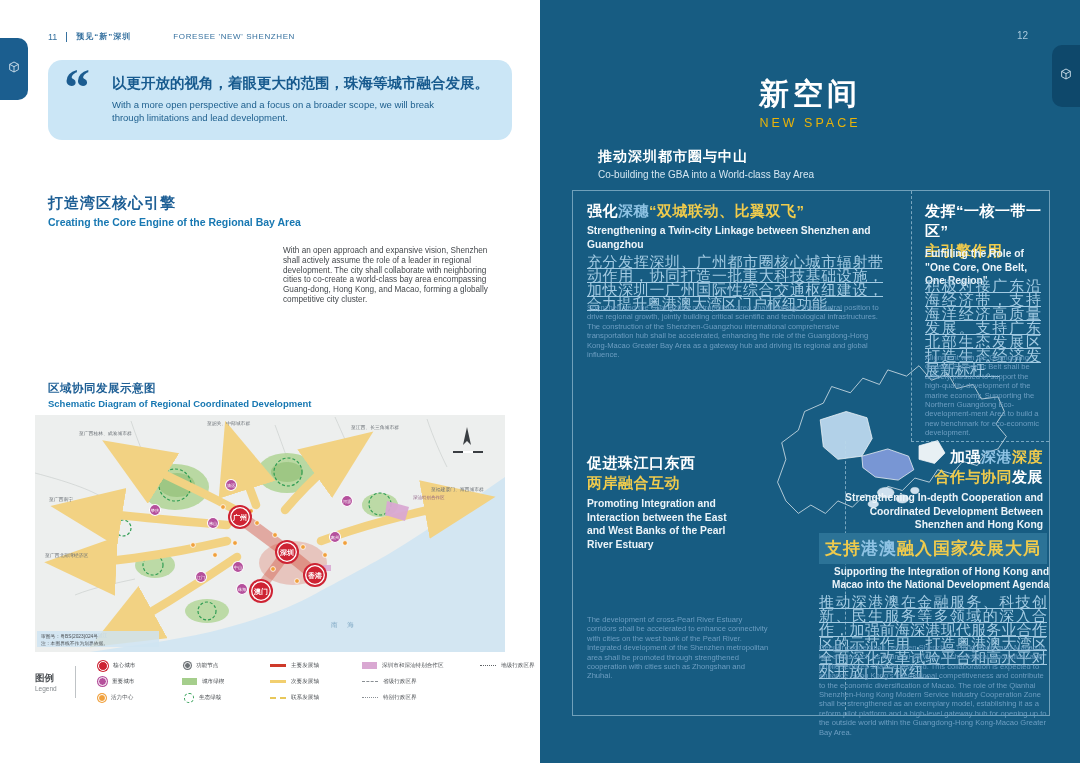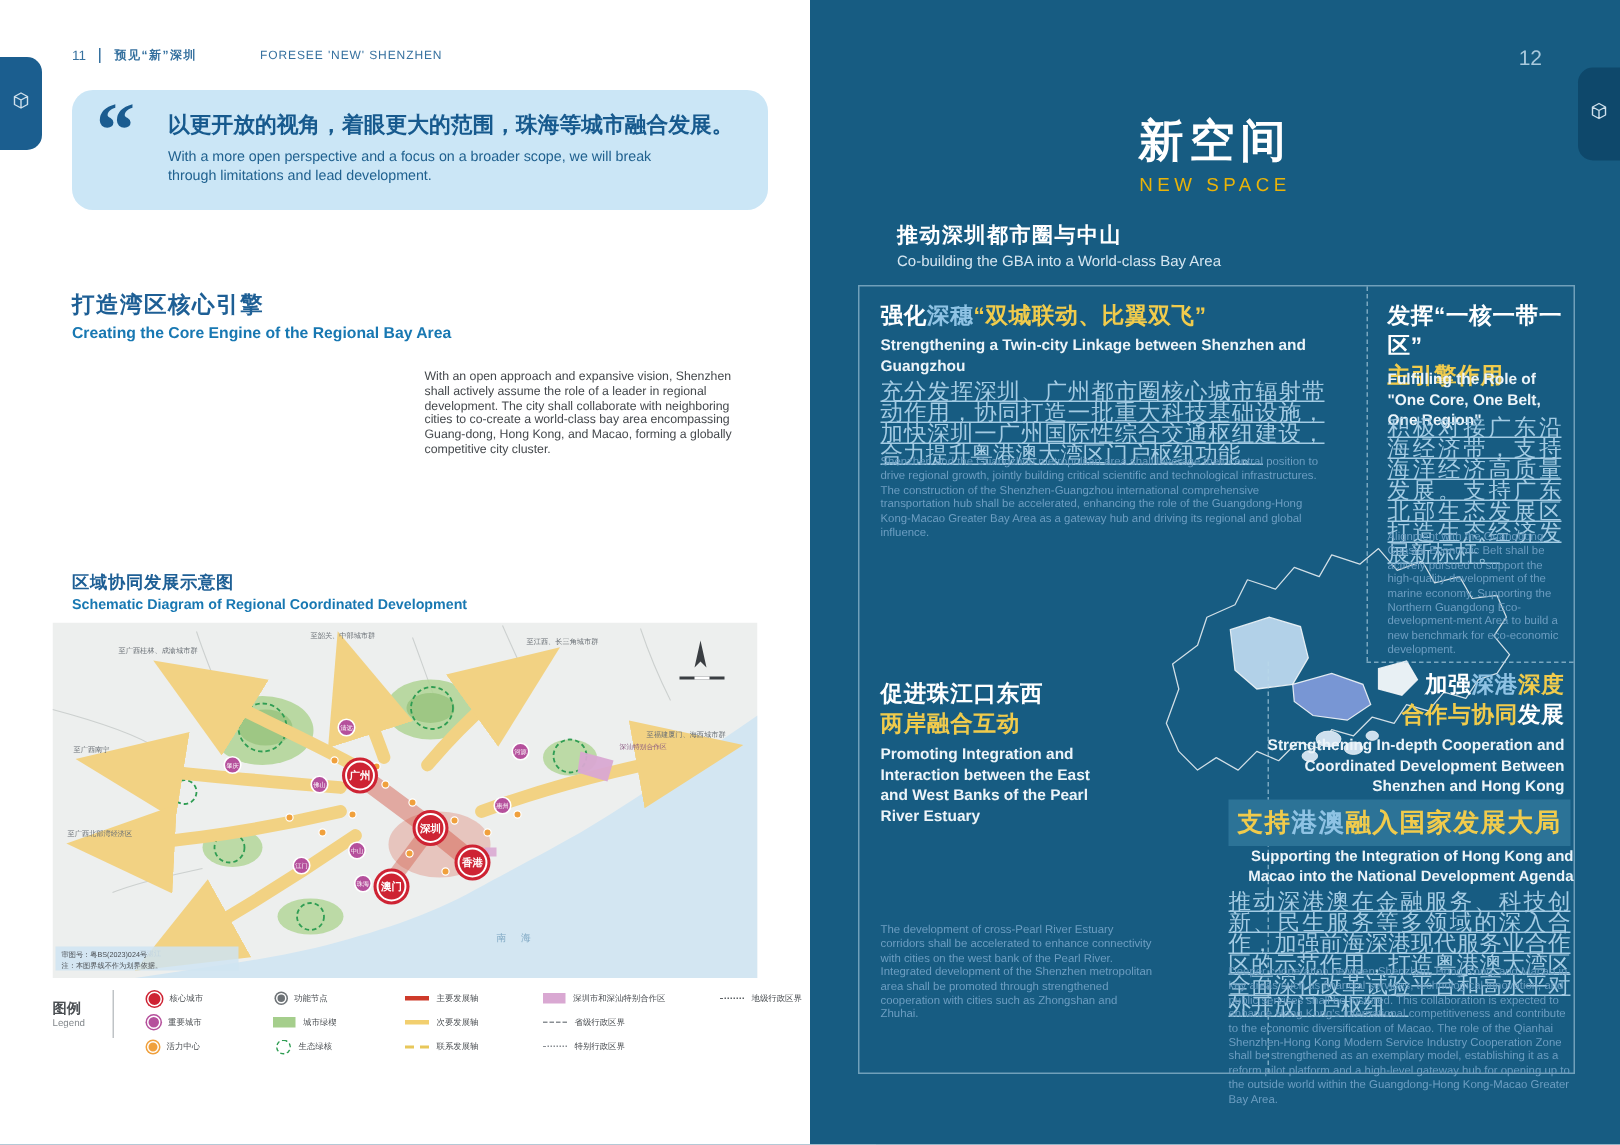--- a/index.html
+++ b/index.html
@@ -19,21 +19,21 @@
   .quote-mark{position:absolute;left:16px;top:2px;font-family:"Liberation Serif","DejaVu Serif",serif;font-weight:bold;font-size:52px;color:#1B5C90;line-height:1;}
   .quote-cn{position:absolute;left:64px;top:14px;width:390px;font-size:14.5px;font-weight:bold;color:#175A8E;}
   .quote-en{position:absolute;left:64px;top:39px;width:330px;font-size:9.5px;line-height:12.5px;color:#20618F;}
   .sec-title-cn{position:absolute;left:48px;top:194px;font-size:15px;font-weight:bold;color:#1E5F95;letter-spacing:1px;}
   .sec-title-en{position:absolute;left:48px;top:216px;font-size:10.5px;font-weight:bold;color:#1878B2;}
   .body-cn{position:absolute;left:48px;top:244px;width:212px;font-size:12px;line-height:14.8px;color:#3F4347;text-align:justify;}
   .body-en{position:absolute;left:283px;top:246px;width:205px;font-size:8.2px;line-height:9.8px;color:#44484C;}
   .map-title-cn{position:absolute;left:48px;top:381px;font-size:11.5px;font-weight:bold;color:#1E5F95;letter-spacing:.5px;}
   .map-title-en{position:absolute;left:48px;top:398px;font-size:9.5px;font-weight:bold;color:#1878B2;}
   .map-wrap{position:absolute;left:35px;top:415px;width:470px;height:237px;}
-  .legend-row{position:absolute;left:35px;top:660px;width:478px;display:flex;align-items:flex-start;gap:12px;}
+  .legend-row{position:absolute;left:35px;top:660px;width:478px;display:flex;align-items:center;gap:12px;}
   .legend-title{flex:0 0 34px;border-right:1px solid #BFC3C6;padding:6px 6px 6px 0;text-align:left;}
   .legend-title .cn{font-size:9.5px;font-weight:bold;color:#4A4E52;}
   .legend-title .en{font-size:6.5px;color:#83888C;}
   .legend-cols{display:flex;flex:1;padding-left:8px;}
   .lcol{display:flex;flex-direction:column;gap:5px;}
   .lc1{width:86px;}.lc2{width:88px;}.lc3{width:92px;}.lc4{width:118px;}.lc5{width:72px;}
   .litem{display:flex;align-items:center;gap:5px;height:11px;}
   .litem .lbl{font-size:5.6px;color:#4A4E52;white-space:nowrap;}
   .sym{flex:0 0 auto;display:inline-block;}
   .s-core{width:8px;height:8px;border-radius:50%;background:#CE2333;border:1.5px solid #fff;box-shadow:0 0 0 1px #CE2333;margin-left:2px;}
@@ -45,21 +45,21 @@
   .s-ax1{width:16px;height:3px;background:#CE3A2A;}
   .s-ax2{width:16px;height:3px;background:#F2CF6F;}
   .s-ax3{width:16px;height:0;border-top:2px dashed #E8C75A;}
   .s-zone{width:15px;height:7px;background:#D9A8D2;}
   .s-b1{width:16px;height:0;border-top:1.5px dashed #8A8F94;}
   .s-b2{width:16px;height:0;border-top:1.5px dotted #8A8F94;}
   .s-b3{width:16px;height:0;border-top:1px dotted #5E6periodic366;border-top:1px dotted #5E6366;}
 
   
   #right-page{position:absolute;left:540px;top:0;width:540px;height:763px;background:#175C82;}
-  .rp-pagenum{position:absolute;right:52px;top:30px;font-size:14px;color:#A9C9DD;}
+  .rp-pagenum{position:absolute;right:52px;top:30px;font-size:10px;color:#A9C9DD;}
   .rp-title-cn{position:absolute;left:0;top:74px;width:540px;text-align:center;font-size:30px;font-weight:bold;color:#ffffff;letter-spacing:4px;}
   .rp-title-en{position:absolute;left:0;top:116px;width:540px;text-align:center;font-size:12.5px;color:#eab308;letter-spacing:3px;}
   .rp-sec-cn{position:absolute;left:58px;top:148px;font-size:14px;font-weight:bold;color:#ffffff;letter-spacing:1px;}
   .rp-sec-en{position:absolute;left:58px;top:169px;font-size:10px;color:#D5E6F1;}
   .content-box{position:absolute;left:32px;top:190px;width:476px;height:524px;border:1px solid rgba(186,216,234,.55);}
   .dash-v1{position:absolute;left:338px;top:0;height:250px;border-left:1px dashed rgba(186,216,234,.6);}
   .dash-h1{position:absolute;left:338px;top:250px;width:138px;border-top:1px dashed rgba(186,216,234,.6);}
   .dash-v2{position:absolute;left:272px;top:250px;height:274px;border-left:1px dashed rgba(186,216,234,.6);}
   .t-white{color:#FFFFFF;}
   .t-yellow{color:#F0CB4C;}

